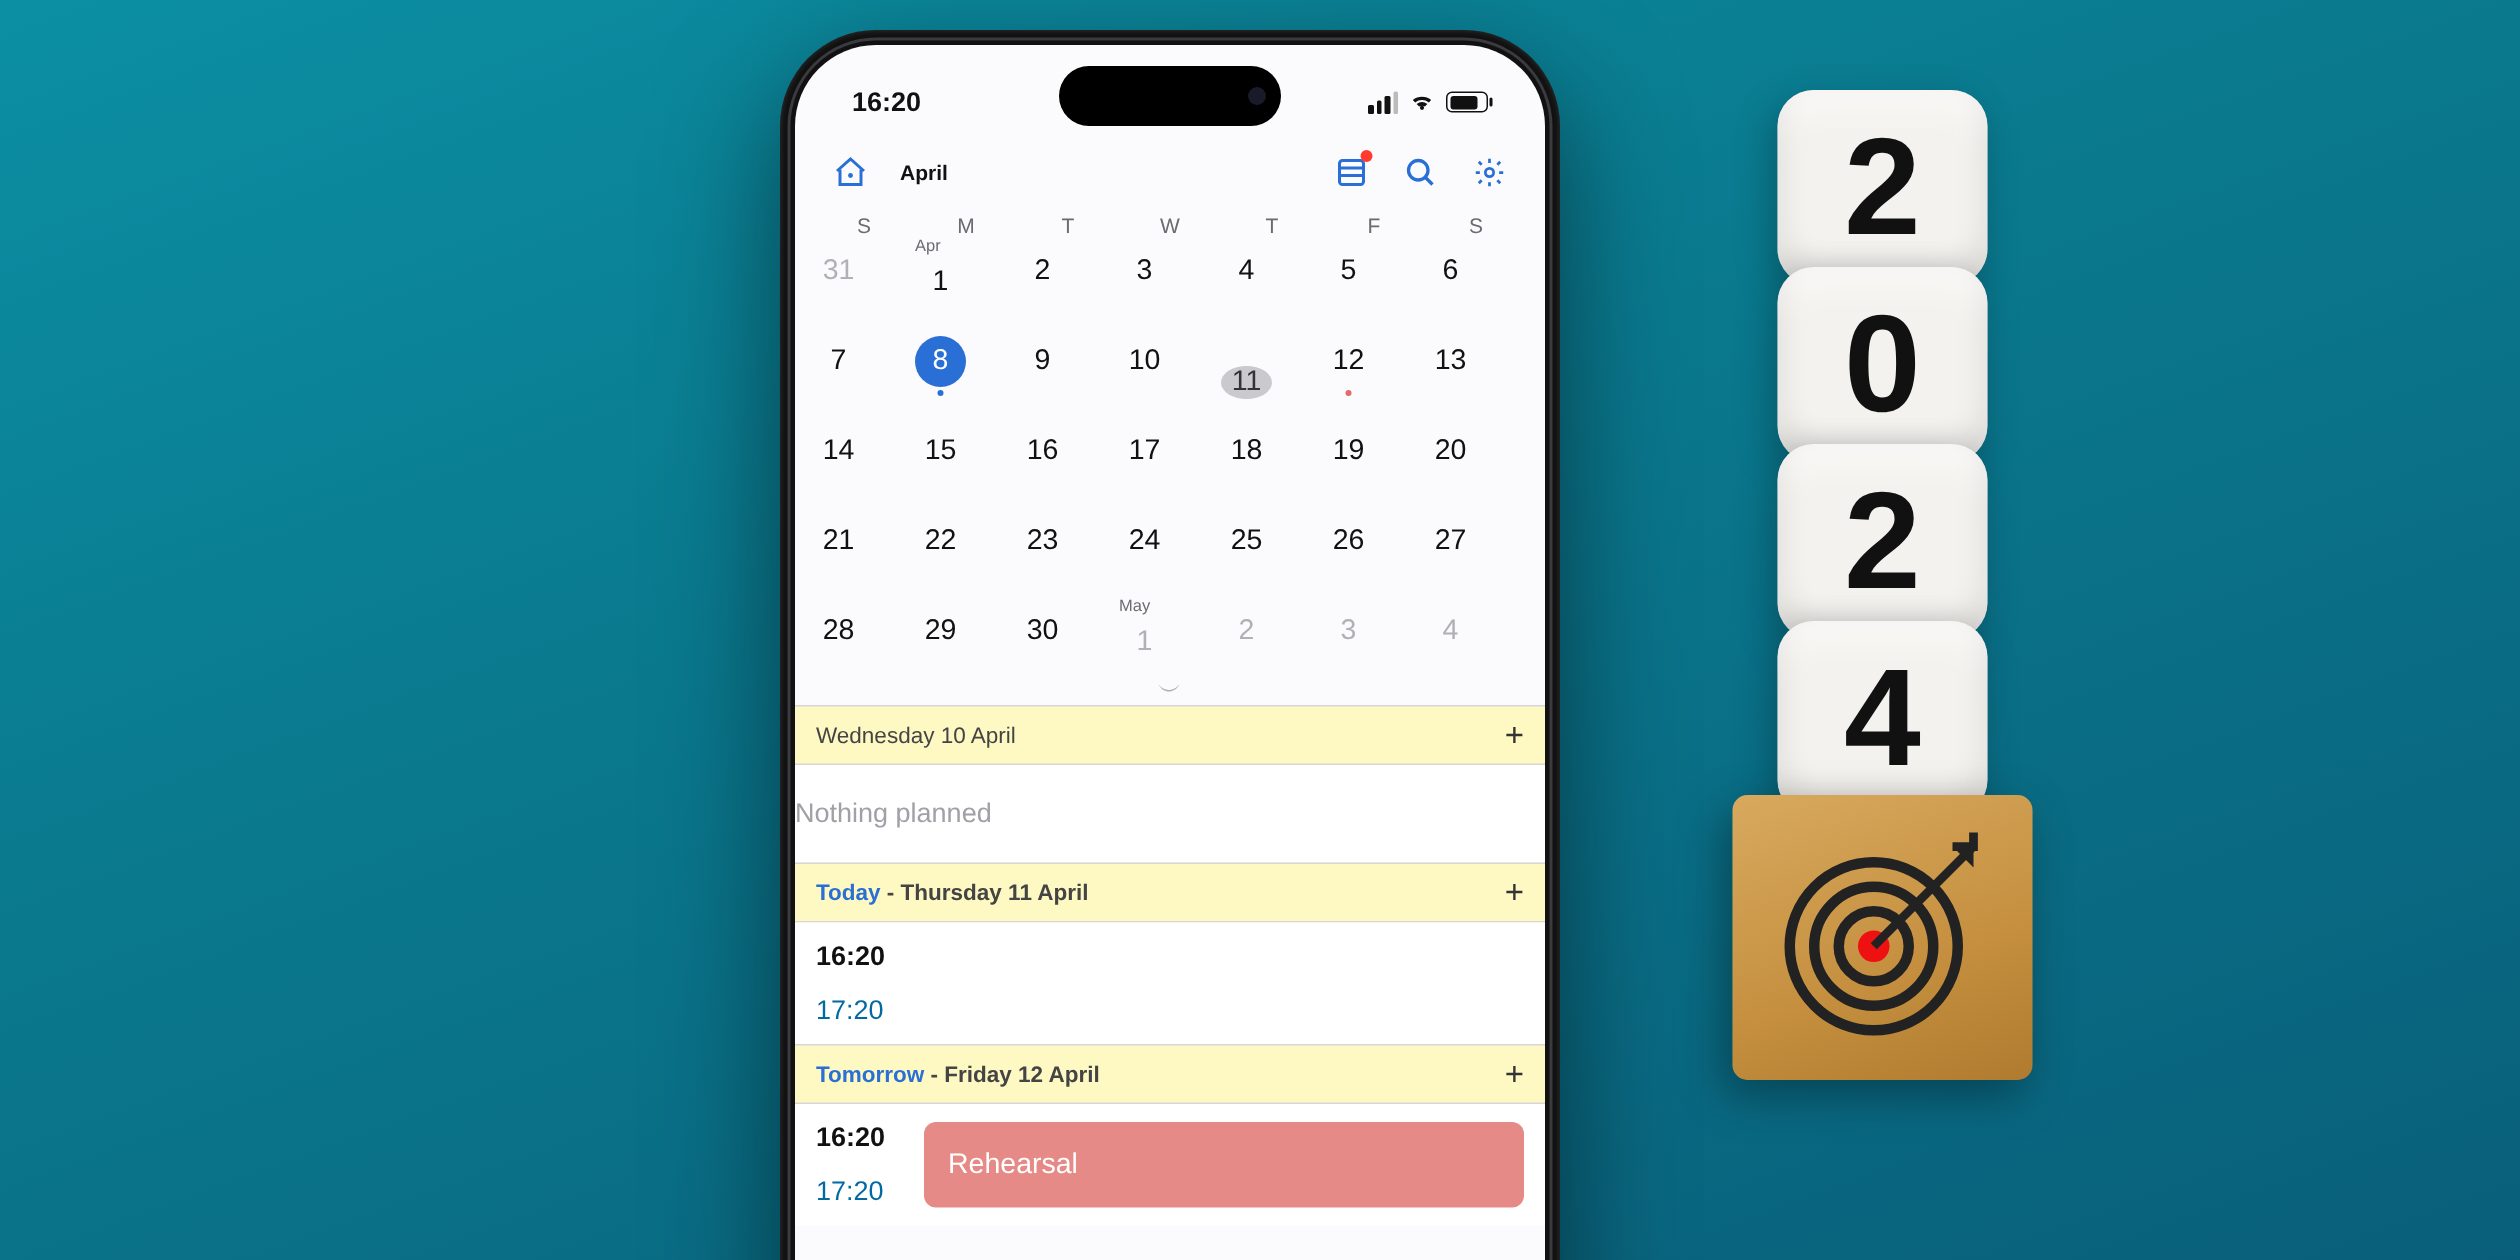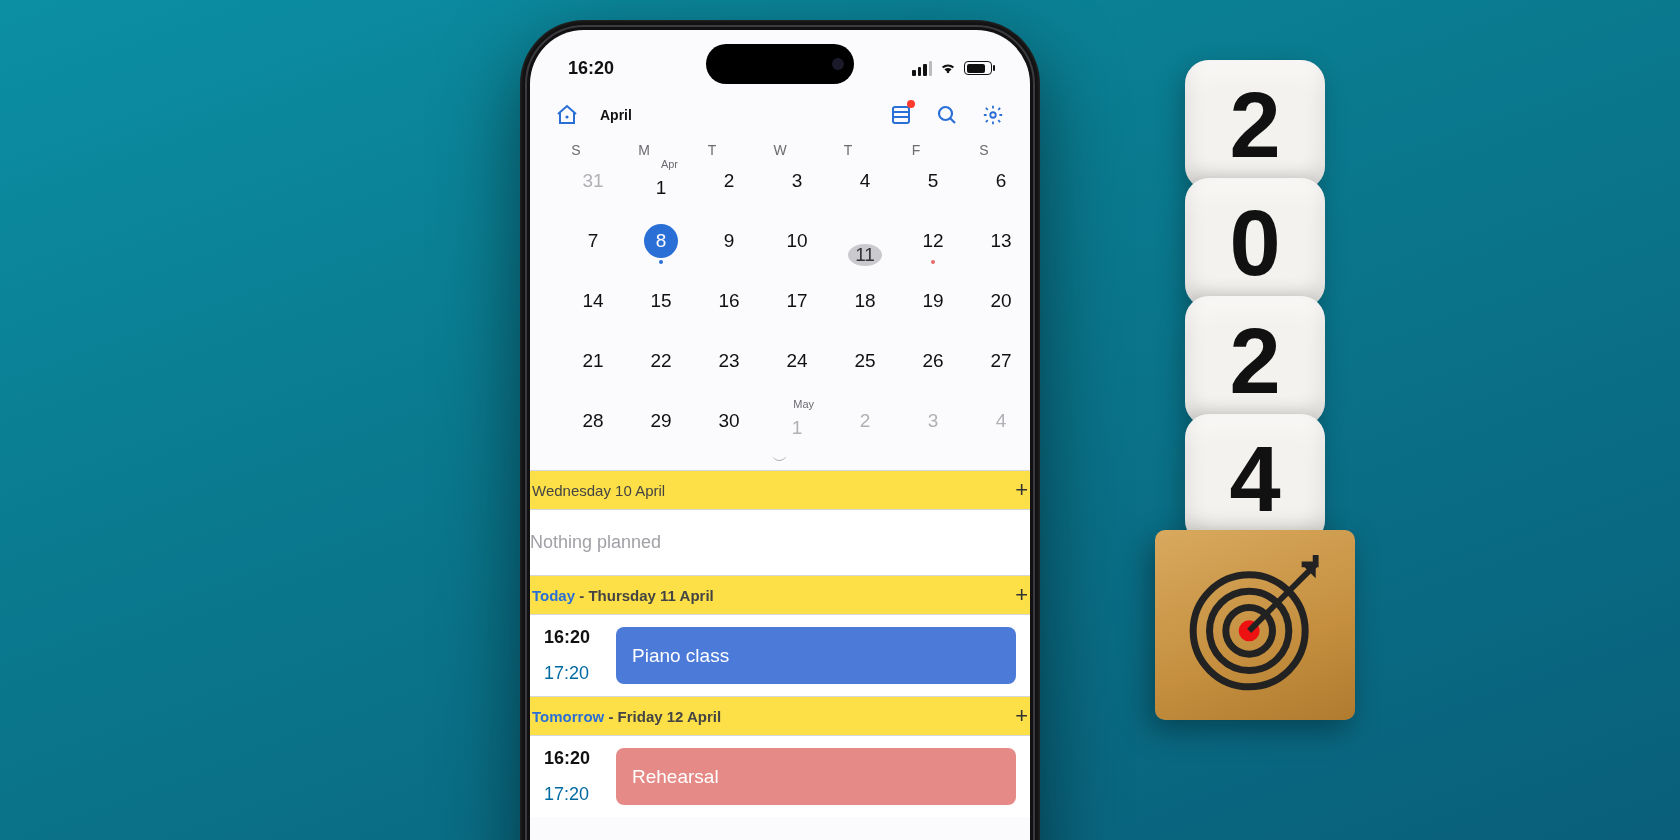--- a/index.html
+++ b/index.html
@@ -67,36 +67,36 @@
     display:flex; align-items:center; padding: 10px 20px 6px; gap:12px;
   }
   .app-header .title { font-size:14px; font-weight:700; color:#111; flex:1; margin-left:4px; }
   .icon-btn { color:#2a6fd6; display:flex; align-items:center; justify-content:center; width:34px; height:34px; cursor:pointer; position:relative; }
   .badge-dot { position:absolute; top:2px; right:3px; width:8px; height:8px; background:#ff3b30; border-radius:50%; }
 
   
   .dow-row { display:grid; grid-template-columns:repeat(7,1fr); padding: 4px 12px 0; }
   .dow { text-align:center; font-size:14px; color:#6b6b70; }
   .cal-grid { display:grid; grid-template-columns:repeat(7,1fr); padding: 0 12px 8px; row-gap:14px; }
-  .cal-cell { display:flex; flex-direction:column; align-items:flex-end; justify-content:center; height:46px; position:relative; cursor:pointer; }
+  .cal-cell { display:flex; flex-direction:column; align-items:flex-start; justify-content:center; height:46px; position:relative; cursor:pointer; }
   .month-tag { font-size:11px; color:#6b6b70; line-height:12px; margin-bottom:1px; }
   .day-n { font-size:19px; font-weight:400; color:#111; width:34px; height:34px; display:flex; align-items:center; justify-content:center; border-radius:50%; position:relative; }
   .day-n.muted { color:#b0b0b5; }
   .day-n.selected { background:#2a6fd6; color:#fff; font-weight:400; }
   .day-n.today { background:#c9c9ce; color:#333;margin-top:28px; }
   .dot-mark { position:absolute; bottom:-6px; left:50%; transform:translateX(-50%); width:4px; height:4px; border-radius:50%; }
   .dot-blue { background:#2a6fd6; }
   .dot-red  { background:#e46a6a; }
   .grip { height:18px; display:flex; justify-content:center; align-items:center; color:#b0b0b5; font-size:16px; }
 
   
   .section-head {
-    background:#fde047; border-top:1px solid #d6d6d9; border-bottom:1px solid #d6d6d9;
+    background:#fef9c3; border-top:1px solid #d6d6d9; border-bottom:1px solid #d6d6d9;
     display:flex; align-items:center; justify-content:space-between;
-    padding: 6px 2px; font-size:15px; color:#444;
+    padding: 6px 14px; font-size:15px; color:#444;
   }
   .section-head .accent { color:#2a6fd6; font-weight:600; }
   .section-head .plus { font-size:22px; color:#333; cursor:pointer; font-weight:300; }
   .empty { text-align:left; color:#a0a0a6; padding:22px 0; font-size:18px; background:#fff; }
   .event-row { display:flex; align-items:stretch; padding:12px 14px; gap:14px; background:#fff; }
   .event-time { display:flex; flex-direction:column; justify-content:center; min-width:58px; }
   .event-time .start { font-size:18px; font-weight:600; color:#111; }
   .event-time .end   { font-size:18px; color:#0369a1;margin-top:15px; }
   .event-pill { flex:1; border-radius:8px; display:flex; align-items:center; padding:0 16px; font-size:19px; color:#fff; }
 </style>
@@ -303,21 +303,20 @@
         <div class="empty">Nothing planned</div>
         <div class="section-head">
           <span><span class="accent">Today</span><b style="font-weight: 600; color: rgb(68, 68, 68);"> - Thursday 11 April</b></span>
           <span class="plus">+</span>
         </div>
         <div class="event-row">
           <div class="event-time">
             <div class="start">16:20</div>
             <div class="end">17:20</div>
           </div>
-          <div class="event-pill" style="background: rgb(75, 122, 217);">Piano class</div>
         </div>
         <div class="section-head">
           <span><span class="accent">Tomorrow</span><b style="font-weight: 600; color: rgb(68, 68, 68); margin-top: 40px;"> - Friday 12 April</b></span>
           <span class="plus">+</span>
         </div>
         <div class="event-row">
           <div class="event-time">
             <div class="start">16:20</div>
             <div class="end">17:20</div>
           </div>

